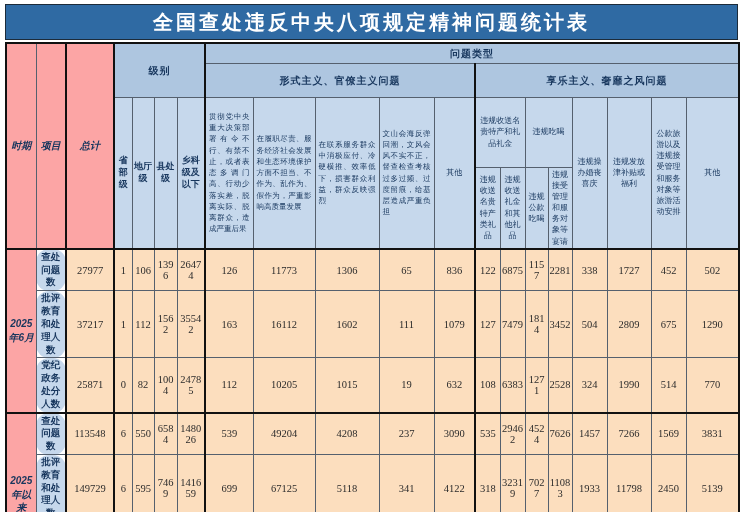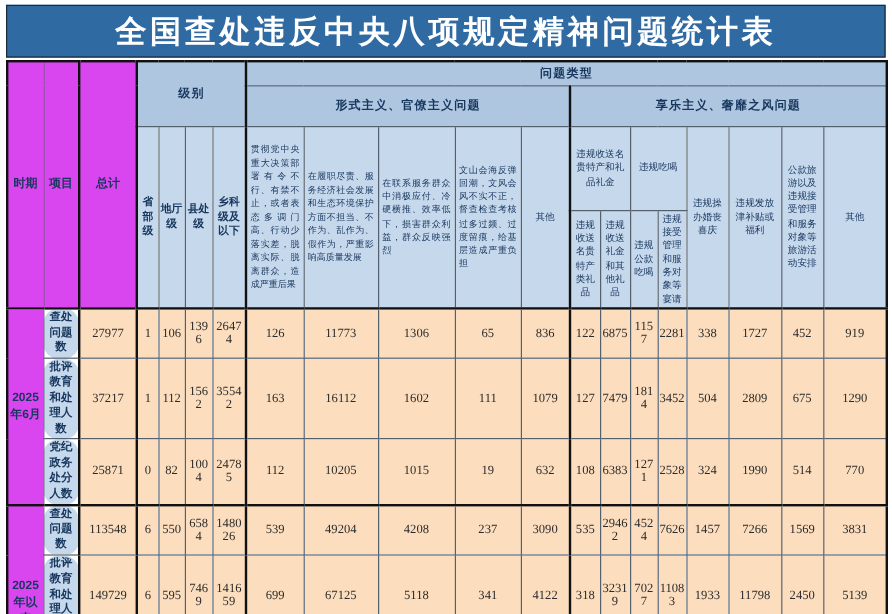--- a/index.html
+++ b/index.html
@@ -1,25 +1,25 @@
 <!DOCTYPE html>
 <html><head>
 <meta charset="utf-8">
 <style>
   html,body{margin:0;padding:0;background:#ffffff;}
   body{width:743px;height:512px;font-family:"Liberation Sans",sans-serif;overflow:hidden;}
   .page{width:733px;margin:4px auto 0 auto;}
-  .titlebar{background:#2f6aa3;color:#ffffff;font-size:26px;font-weight:bold;text-align:center;
+  .titlebar{background:#2f6aa3;color:#ffffff;font-size:20px;font-weight:bold;text-align:center;
     letter-spacing:3px;padding:4px 0 3px 0;border:1px solid #1c2b3a;}
   table{border-collapse:collapse;table-layout:fixed;width:733px;margin-top:2px;border:2px solid #111111;}
   th,td{border:1px solid #55606e;color:#17365d;vertical-align:middle;text-align:center;
     padding:1px;overflow:hidden;word-break:break-all;}
   th{background:#c6d8ec;font-weight:bold;font-size:9px;line-height:1.3;}
   .band{background:#aec6e0;font-size:10px;letter-spacing:1px;}
-  .hmed{background:#d946ef;font-size:10px;font-weight:bold;line-height:1.35;}
+  .hmed{background:#fca5a5;font-size:10px;font-weight:bold;line-height:1.35;font-style:italic;}
   .longtext{font-size:7.5px;font-weight:normal;text-align:justify;text-align-last:left;
     padding:12px 3px;line-height:1.5;}
   .sub{font-size:8px;font-weight:normal;line-height:1.4;padding:1px 2px;}
   .rowlabel{background:#c6d8ec;font-size:9.5px;font-weight:bold;line-height:1.35;border-radius:13px;}
   .d{background:#fcdebe;font-family:"Liberation Serif",serif;font-size:10.5px;color:#2b2b2b;}
   .btr{border-right:2px solid #111111 !important;}
   .btt td,.btt th{border-top:2px solid #111111 !important;}
   .hr1{height:20px}.hr2{height:34px}.hr3{height:70px}.hr4{height:74px}
   .dr0{height:36px}.dr1{height:46px}.dr2{height:36px}.dr3{height:30px}.dr4{height:46px}.dr5{height:40px}
 </style>
@@ -102,21 +102,21 @@
         <td class="d">1306</td>
         <td class="d">65</td>
         <td class="d btr">836</td>
         <td class="d">122</td>
         <td class="d">6875</td>
         <td class="d">1157</td>
         <td class="d">2281</td>
         <td class="d">338</td>
         <td class="d">1727</td>
         <td class="d">452</td>
-        <td class="d">919</td>
+        <td class="d">502</td>
       </tr>
       <tr class="dr1">
         <td class="rowlabel btr">批评教育和处理人数</td>
         <td class="d btr">37217</td>
         <td class="d">1</td>
         <td class="d">112</td>
         <td class="d">1562</td>
         <td class="d btr">35542</td>
         <td class="d">163</td>
         <td class="d">16112</td>

